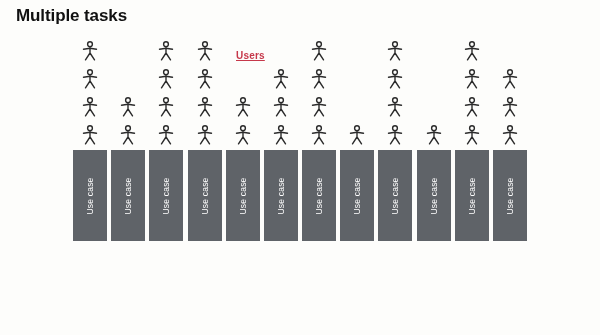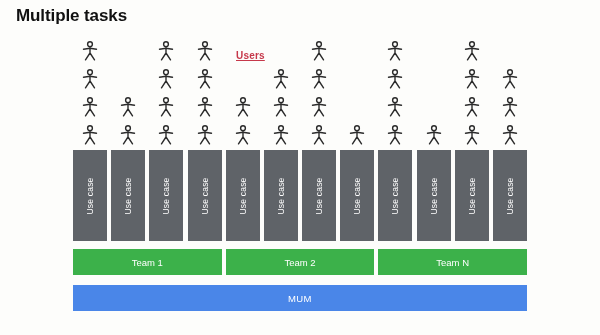--- a/index.html
+++ b/index.html
@@ -414,29 +414,15 @@
         <span class="usecase-label" style="color: rgb(255, 255, 255);">Use case</span>
       </div>
       <div class="usecase-box" style="left: 381.667px; width: 34.1667px; background: rgb(95, 99, 104);">
         <span class="usecase-label" style="color: rgb(255, 255, 255);">Use case</span>
       </div>
       <div class="usecase-box" style="left: 419.833px; width: 34.1667px; background: rgb(95, 99, 104);">
         <span class="usecase-label" style="color: rgb(255, 255, 255);">Use case</span>
       </div>
     </div>
 
-  <div id="teams-row">
-      <div class="team-bar" style="left: 0px; width: 148.667px; background: rgb(60, 177, 74); color: rgb(255, 255, 255);">
-        <span>Team 1</span>
-      </div>
-      <div class="team-bar" style="left: 152.667px; width: 148.667px; background: rgb(60, 177, 74); color: rgb(255, 255, 255);">
-        <span>Team 2</span>
-      </div>
-      <div class="team-bar" style="left: 305.333px; width: 148.667px; background: rgb(60, 177, 74); color: rgb(255, 255, 255);">
-        <span>Team N</span>
-      </div>
-    </div>
-
-  <div id="mum-bar" style="background: rgb(74, 134, 232); color: rgb(255, 255, 255);">
-    <span>MUM</span>
-  </div>
+
 
 </div>
 
 </body></html>

